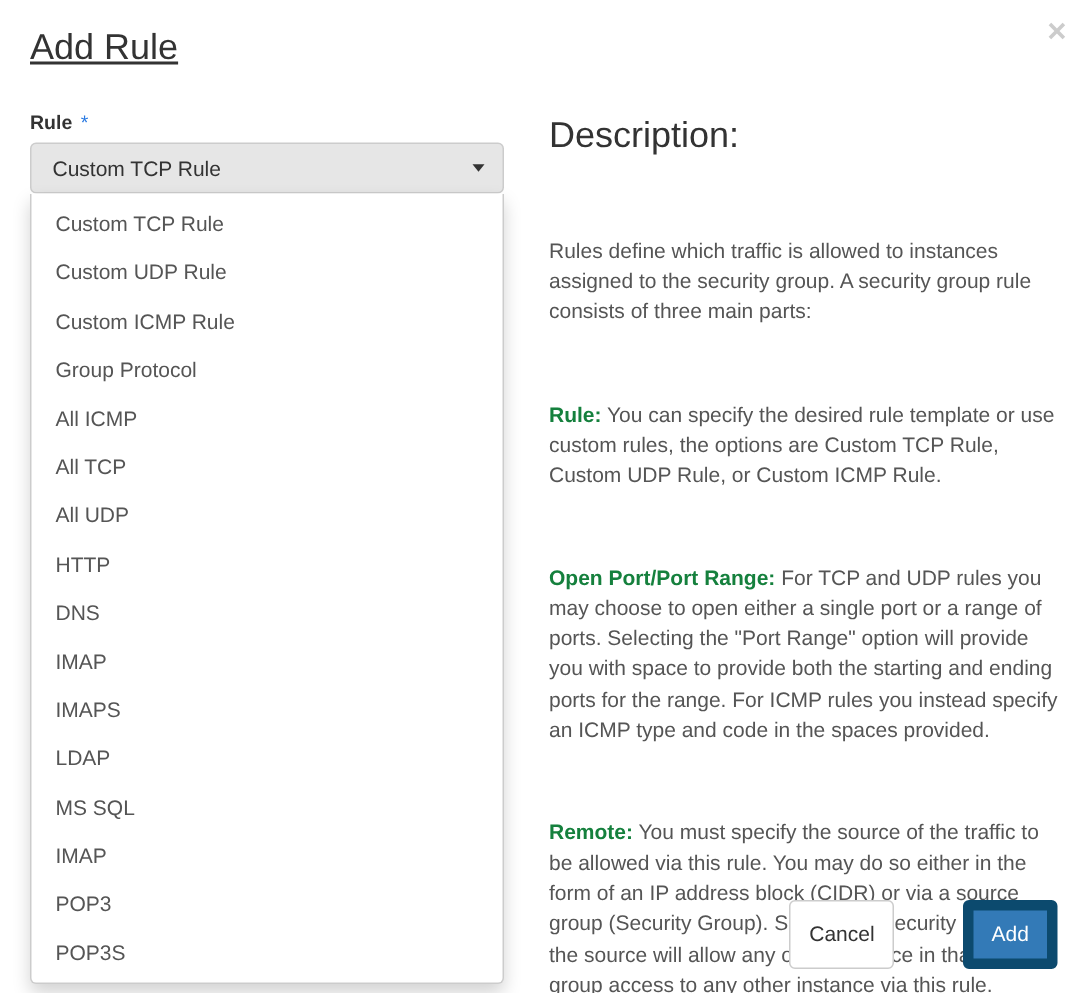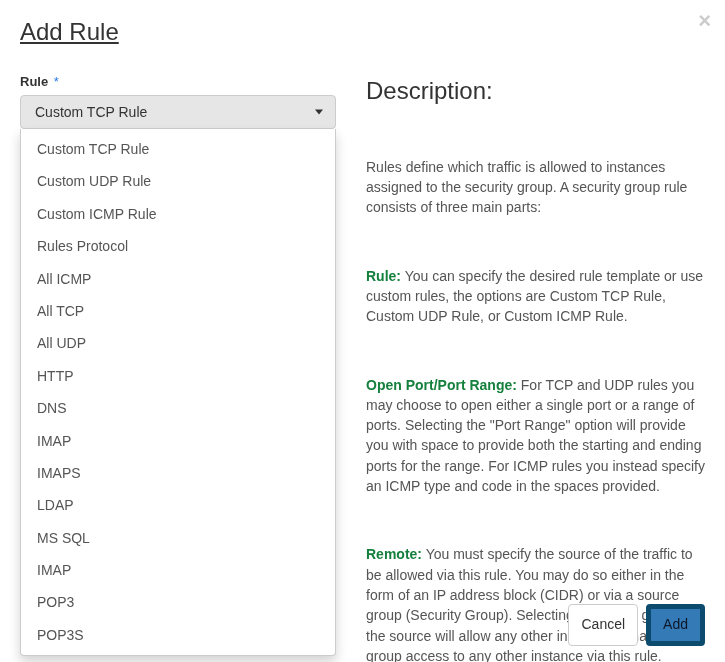--- a/index.html
+++ b/index.html
@@ -133,22 +133,23 @@
       cursor: pointer;
       line-height: 1.4;
     }
     .btn-default {
       background: #fff;
       border: 1px solid #ccc;
       color: #333;
     }
     .btn-primary {
       background: #337ab7;
-      border: 5px solid #0c4a6e;
-      color: #0f172a;
+      border: 7px solid #0c4a6e;
+      color: #ffffff;
+      margin-left: 38px;
     }
   </style>
 </head>
 <body>
 
 <div class="modal">
   <span class="close-x">×</span>
   <h3 class="modal-title">Add Rule</h3>
 
   <div class="body">
@@ -161,21 +162,21 @@
 
       <div class="select-wrap">
         <button class="select-btn">
           <span>Custom TCP Rule</span>
           <span class="caret"></span>
         </button>
         <div class="dropdown" id="rule-dropdown">
             <div class="opt">Custom TCP Rule</div>
             <div class="opt">Custom UDP Rule</div>
             <div class="opt">Custom ICMP Rule</div>
-            <div class="opt">Rules Protocol</div>
+            <div class="opt">Group Protocol</div>
             <div class="opt">All ICMP</div>
             <div class="opt">All TCP</div>
             <div class="opt">All UDP</div>
             <div class="opt">HTTP</div>
             <div class="opt">DNS</div>
             <div class="opt">IMAP</div>
             <div class="opt">IMAPS</div>
             <div class="opt">LDAP</div>
             <div class="opt">MS SQL</div>
             <div class="opt">IMAP</div>

